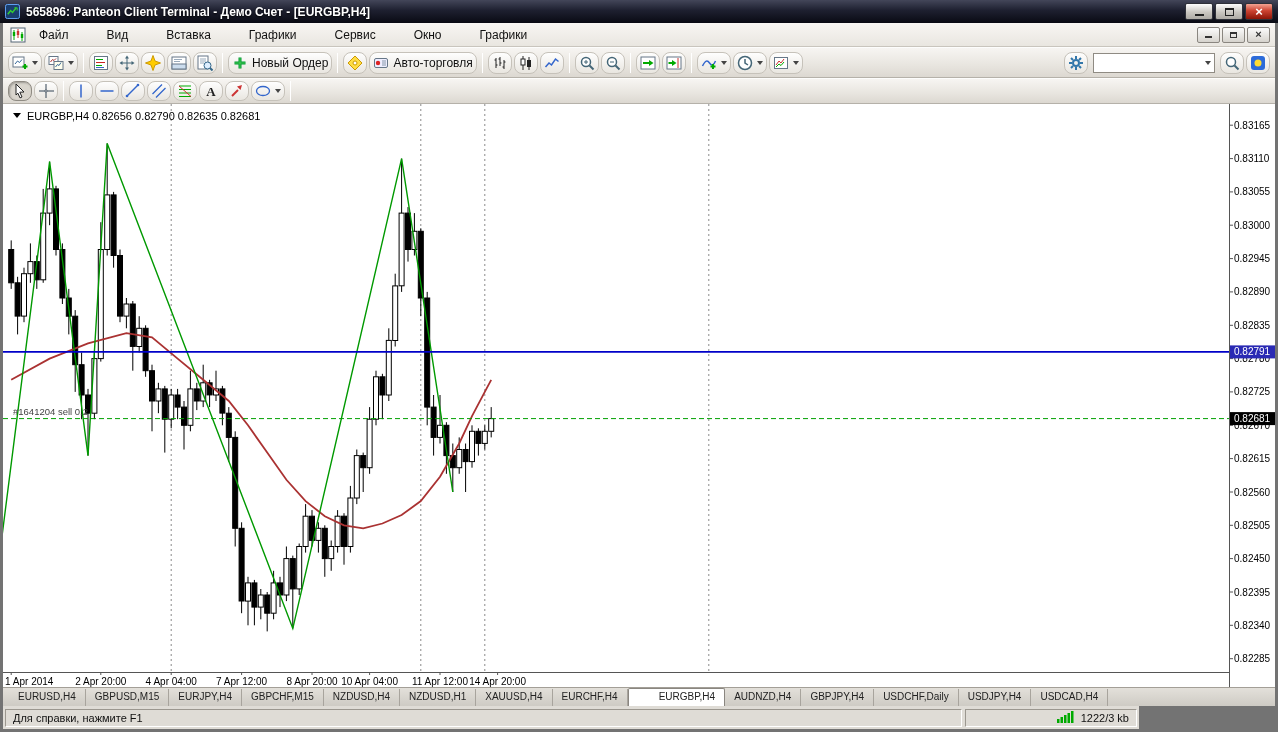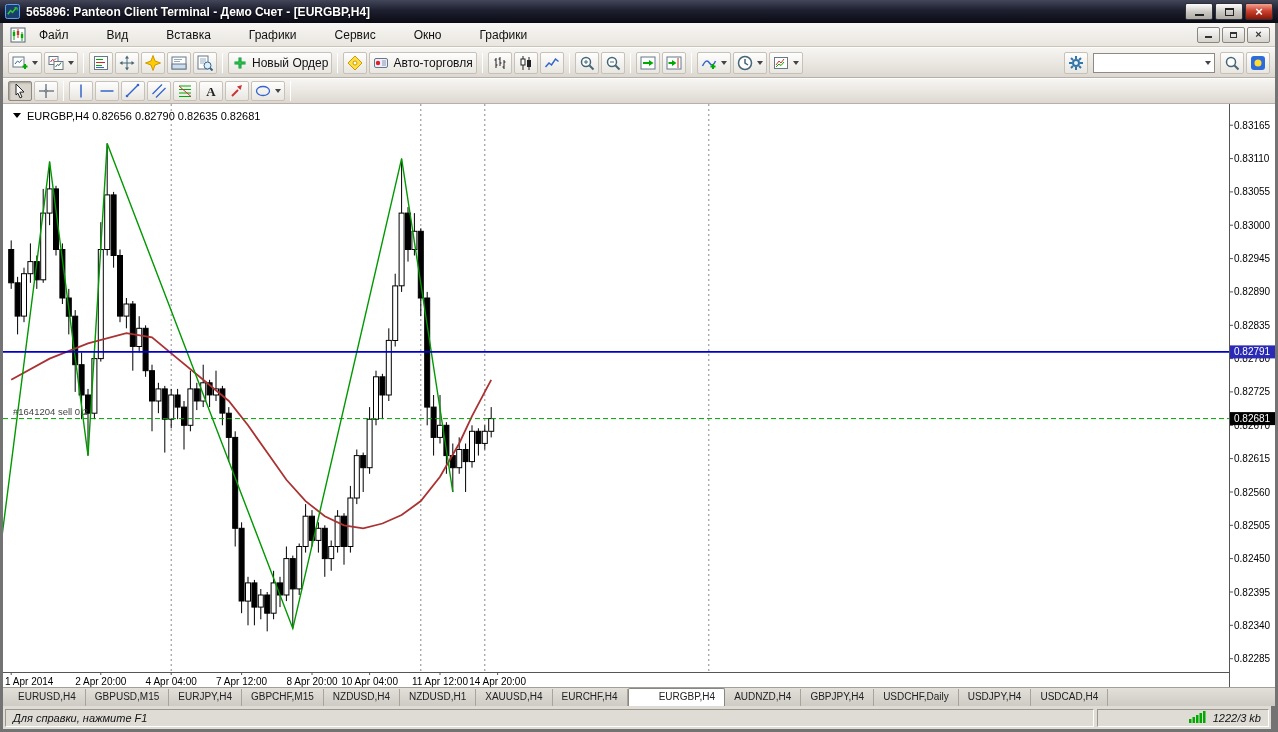--- a/index.html
+++ b/index.html
@@ -40,21 +40,21 @@
 
   
   .toolbar { position:absolute; left:3px; width:1272px; display:flex; align-items:center;
     background:linear-gradient(#f7f5f2,#e8e5df 60%,#dcd8d1);
     border-top:1px solid #fdfdfc; border-bottom:1px solid #b5b1a9; padding:0 4px; }
   .t1 { top:47px; height:31px; }
   .t2 { top:78px; height:26px; }
   .tb-left { display:flex; align-items:center; }
   .tb-btn { height:22px; min-width:24px; display:inline-flex; align-items:center;
     justify-content:space-between; margin:0 1px; padding:0 3px;
-    background:linear-gradient(#fefefe,#e9e6e0); border:1px solid #c6c2ba; border-radius:2px; }
+    background:linear-gradient(#fefefe,#e9e6e0); border:1px solid #c6c2ba; border-radius:8px; }
   .t2 .tb-btn { height:20px; }
   .tb-btn.pressed, .tf-btn.pressed { background:#d9d5cd; border-color:#8f8b83;
     box-shadow:inset 1px 1px 2px rgba(0,0,0,.28); }
   .ticon { display:flex; }
   .ticon svg { width:16px; height:16px; display:block; }
   .tb-label { font-size:12px; color:#111; margin-left:4px; white-space:nowrap; }
   .caret { width:0; height:0; border-left:3.5px solid transparent;
     border-right:3.5px solid transparent; border-top:4px solid #444; margin-left:4px; }
   .tb-sep { width:1px; height:20px; background:#ada9a1; border-right:1px solid #fff; margin:0 4px; }
   .tf-btn { font-size:11px; font-weight:bold; color:#222; height:19px; padding:0 6px;
@@ -72,22 +72,22 @@
   
   .tabsbar { position:absolute; left:3px; top:687px; width:1272px; height:19px;
     background:linear-gradient(#e3e0da,#cecbc4); border-top:1px solid #a39f97;
     display:flex; align-items:flex-end; padding-left:6px; }
   .tab { font-size:10px; color:#222; height:17px; line-height:16px; padding:0 9px;
     border-right:1px solid #a8a49d; white-space:nowrap; }
   .tab.active { background:#fff; border:1px solid #8a8680; border-bottom:none;
     height:18px; border-radius:2px 2px 0 0;padding-left:30px; }
 
   
-  .statusbar { position:absolute; left:3px; top:706px; width:1268px; height:23px;
-    background:#dfdcd6; display:flex; align-items:center; padding:2px; gap:3px;font-style:italic; }
+  .statusbar { position:absolute; left:3px; top:706px; width:1136px; height:23px;
+    background:#dfdcd6; display:flex; align-items:center; padding:2px; gap:3px; }
   .status-panel { border:1px solid; border-color:#9b978f #fff #fff #9b978f; height:18px;
     display:flex; align-items:center; padding:0 7px; font-size:11px; color:#111; }
   .status-left { flex:1; }
   .status-right { width:172px; justify-content:flex-end; gap:6px; }
 </style>
 </head>
 <body>
 
 <div class="window">
 

